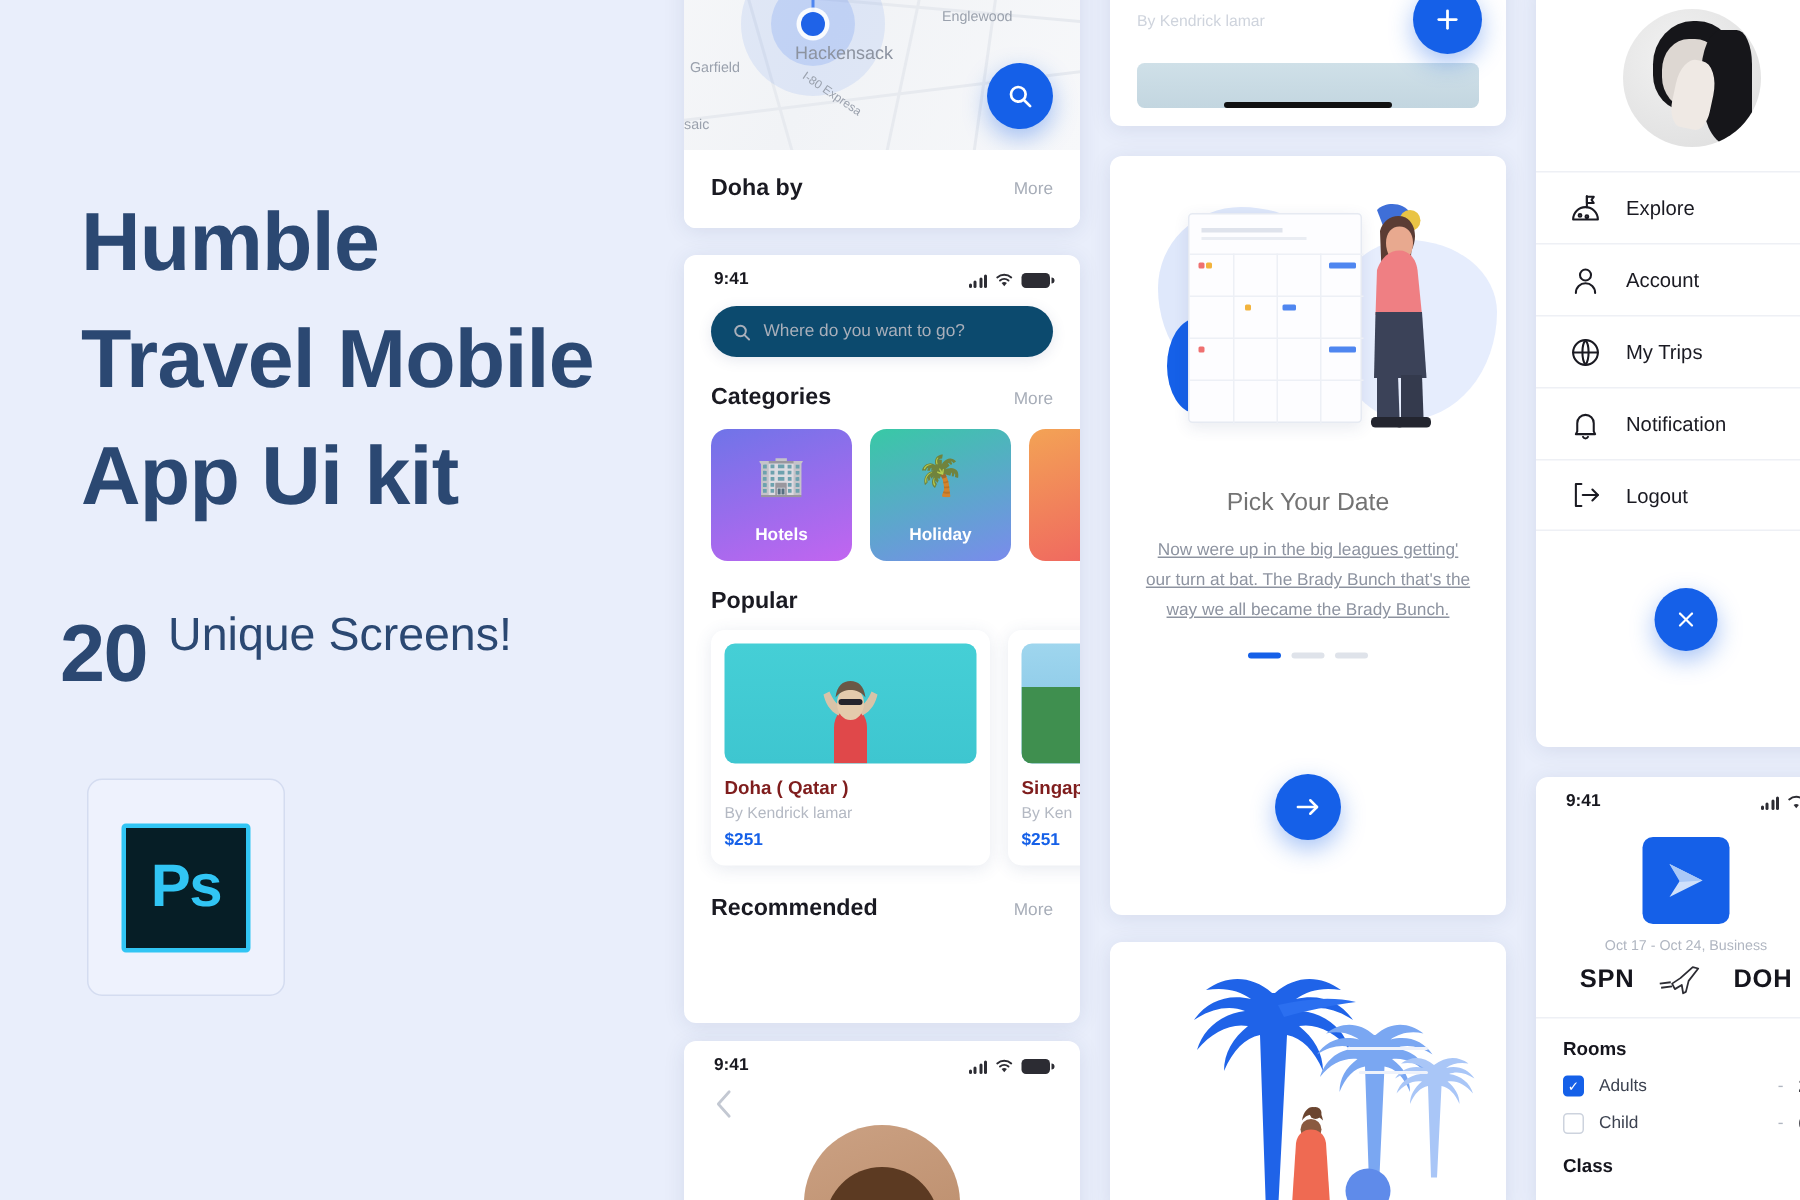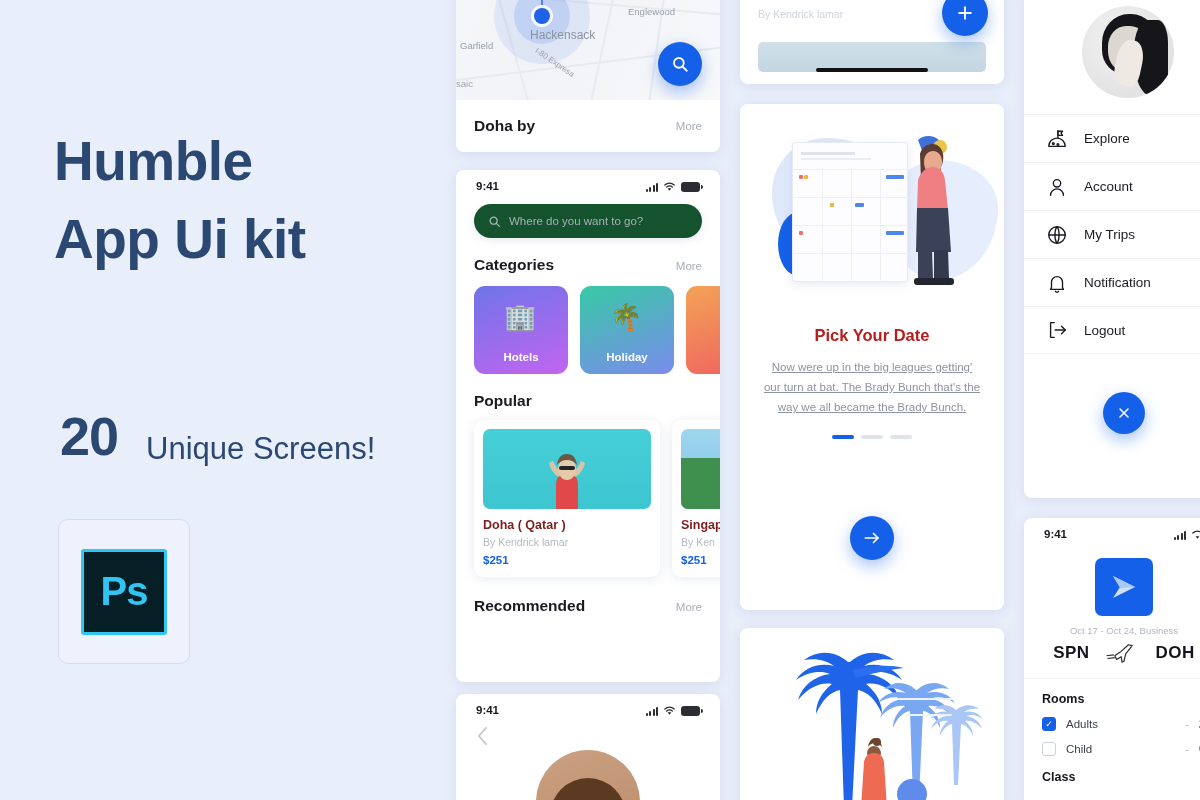--- a/index.html
+++ b/index.html
@@ -12,21 +12,21 @@
   .stage { position: relative; width: 1200px; height: 800px; background: #e9eefb; overflow: hidden; }
 
   
   .promo { position: absolute; left: 0; top: 0; width: 456px; height: 776px; }
   .promo-title {
     position: absolute; left: 54px; top: 122px;
     width: 390px;
     font-size: 55px; line-height: 78px; font-weight: 700;
     color: #2b4872; letter-spacing: -0.5px;
   }
-  .promo-sub { position: absolute; left: 60px; top: 405px; display: flex; align-items: flex-end; gap: 28px; }
+  .promo-sub { position: absolute; left: 40px; top: 405px; display: flex; align-items: flex-start; gap: 14px; }
   .promo-sub .num { font-size: 54px; font-weight: 700; color: #2b4872; letter-spacing: -1px; }
   .promo-sub .txt { font-size: 31px; font-weight: 400; color: #2b4872; }
 
   .ps-badge {
     position: absolute; left: 58px; top: 519px;
     width: 132px; height: 145px;
     background: #eef2fd; border: 1px solid #d4dcf0; border-radius: 10px;
     display: flex; align-items: center; justify-content: center;
   }
   .ps-inner {
@@ -69,21 +69,21 @@
       display: flex; align-items: center; justify-content: center; color: #fff;
       box-shadow: 0 6px 16px rgba(21,96,232,.38); }
   #map-fab { right: 18px; top: 100px; width: 44px; height: 44px; }
   .map-foot { position: absolute; left: 0; right: 0; bottom: 0; height: 52px; background: #fff;
       display: flex; align-items: center; justify-content: space-between; padding: 0 18px; }
   .sec-title { font-size: 15.5px; font-weight: 700; color: #1a1a22; }
   .sec-more { font-size: 11.5px; color: #a7adb8; }
 
   
   #home-card { left: 456px; top: 170px; width: 264px; height: 512px; }
-  .search-pill { margin: 8px 18px 0; height: 34px; border-radius: 18px; background: #14532d;
+  .search-pill { margin: 8px 18px 0; height: 34px; border-radius: 18px; background: #0c4a6e;
       box-shadow: 0 2px 9px rgba(60,80,130,.13); display: flex; align-items: center;
       gap: 8px; padding: 0 14px; }
   .search-pill .ph { font-size: 11.5px; color: #a9afba; }
   .row-head { display: flex; align-items: baseline; justify-content: space-between;
       padding: 18px 18px 0; }
   .cats { display: flex; gap: 12px; padding: 12px 0 0 18px; }
   .cat { width: 94px; height: 88px; border-radius: 11px; position: relative; flex: none;
       display: flex; flex-direction: column; align-items: center; justify-content: flex-end;
       padding-bottom: 11px; color: #fff; font-size: 11.5px; font-weight: 600; }
   .cat .gl { position: absolute; top: 18px; left: 0; right: 0; text-align: center;
@@ -127,21 +127,21 @@
 
   
   #onboard-card { left: 740px; top: 104px; width: 264px; height: 506px; }
   .illus { height: 218px; position: relative; }
   .blob { position: absolute; border-radius: 46% 54% 55% 45%/45% 40% 60% 55%; }
   .cal { position: absolute; left: 52px; top: 38px; width: 116px; height: 140px;
       background: #fdfdff; border: 1px solid #e6eaf2; border-radius: 3px;
       box-shadow: 0 3px 10px rgba(50,70,120,.10); }
   .cal-grid { position: absolute; inset: 26px 0 0 0; }
   .cal-grid span { position: absolute; background: #edf0f6; }
-  .ob-title { text-align: center; font-size: 16.5px; font-weight: 700; color: #b91c1c; margin-top: 4px; }
+  .ob-title { text-align: center; font-size: 16.5px; font-weight: 400; color: #737373; margin-top: 4px; }
   .ob-body { text-align: center; font-size: 11.5px; line-height: 20px; color: #8d93a0;
       padding: 12px 22px 0; text-decoration: underline; }
   .dots { display: flex; gap: 7px; justify-content: center; margin-top: 18px; }
   .dots i { display:block; width: 22px; height: 4px; border-radius: 2px; background: #dfe3ea; }
   .dots i.on { background: #1560e8; }
   #ob-fab { left: 50%; margin-left: -22px; top: 412px; width: 44px; height: 44px; font-size: 17px; }
 
   
   #palm-card { left: 740px; top: 628px; width: 264px; height: 180px; }
   .palm-wrap { position: absolute; inset: 0; }
@@ -185,20 +185,21 @@
   .flt-h2 { font-size: 12.5px; font-weight: 700; color: #15151d; margin-top: 14px; }
 </style>
 </head>
 <body>
 
 <div class="stage">
 
   <div class="promo">
     <div class="promo-title">
       <div>Humble</div>
+      <div>Travel Mobile</div>
       <div>App Ui kit</div>
     </div>
     <div class="promo-sub">
       <span class="num">20</span>
       <span class="txt">Unique Screens!</span>
     </div>
     <div class="ps-badge">
       <div class="ps-inner">Ps</div>
     </div>
   </div>

